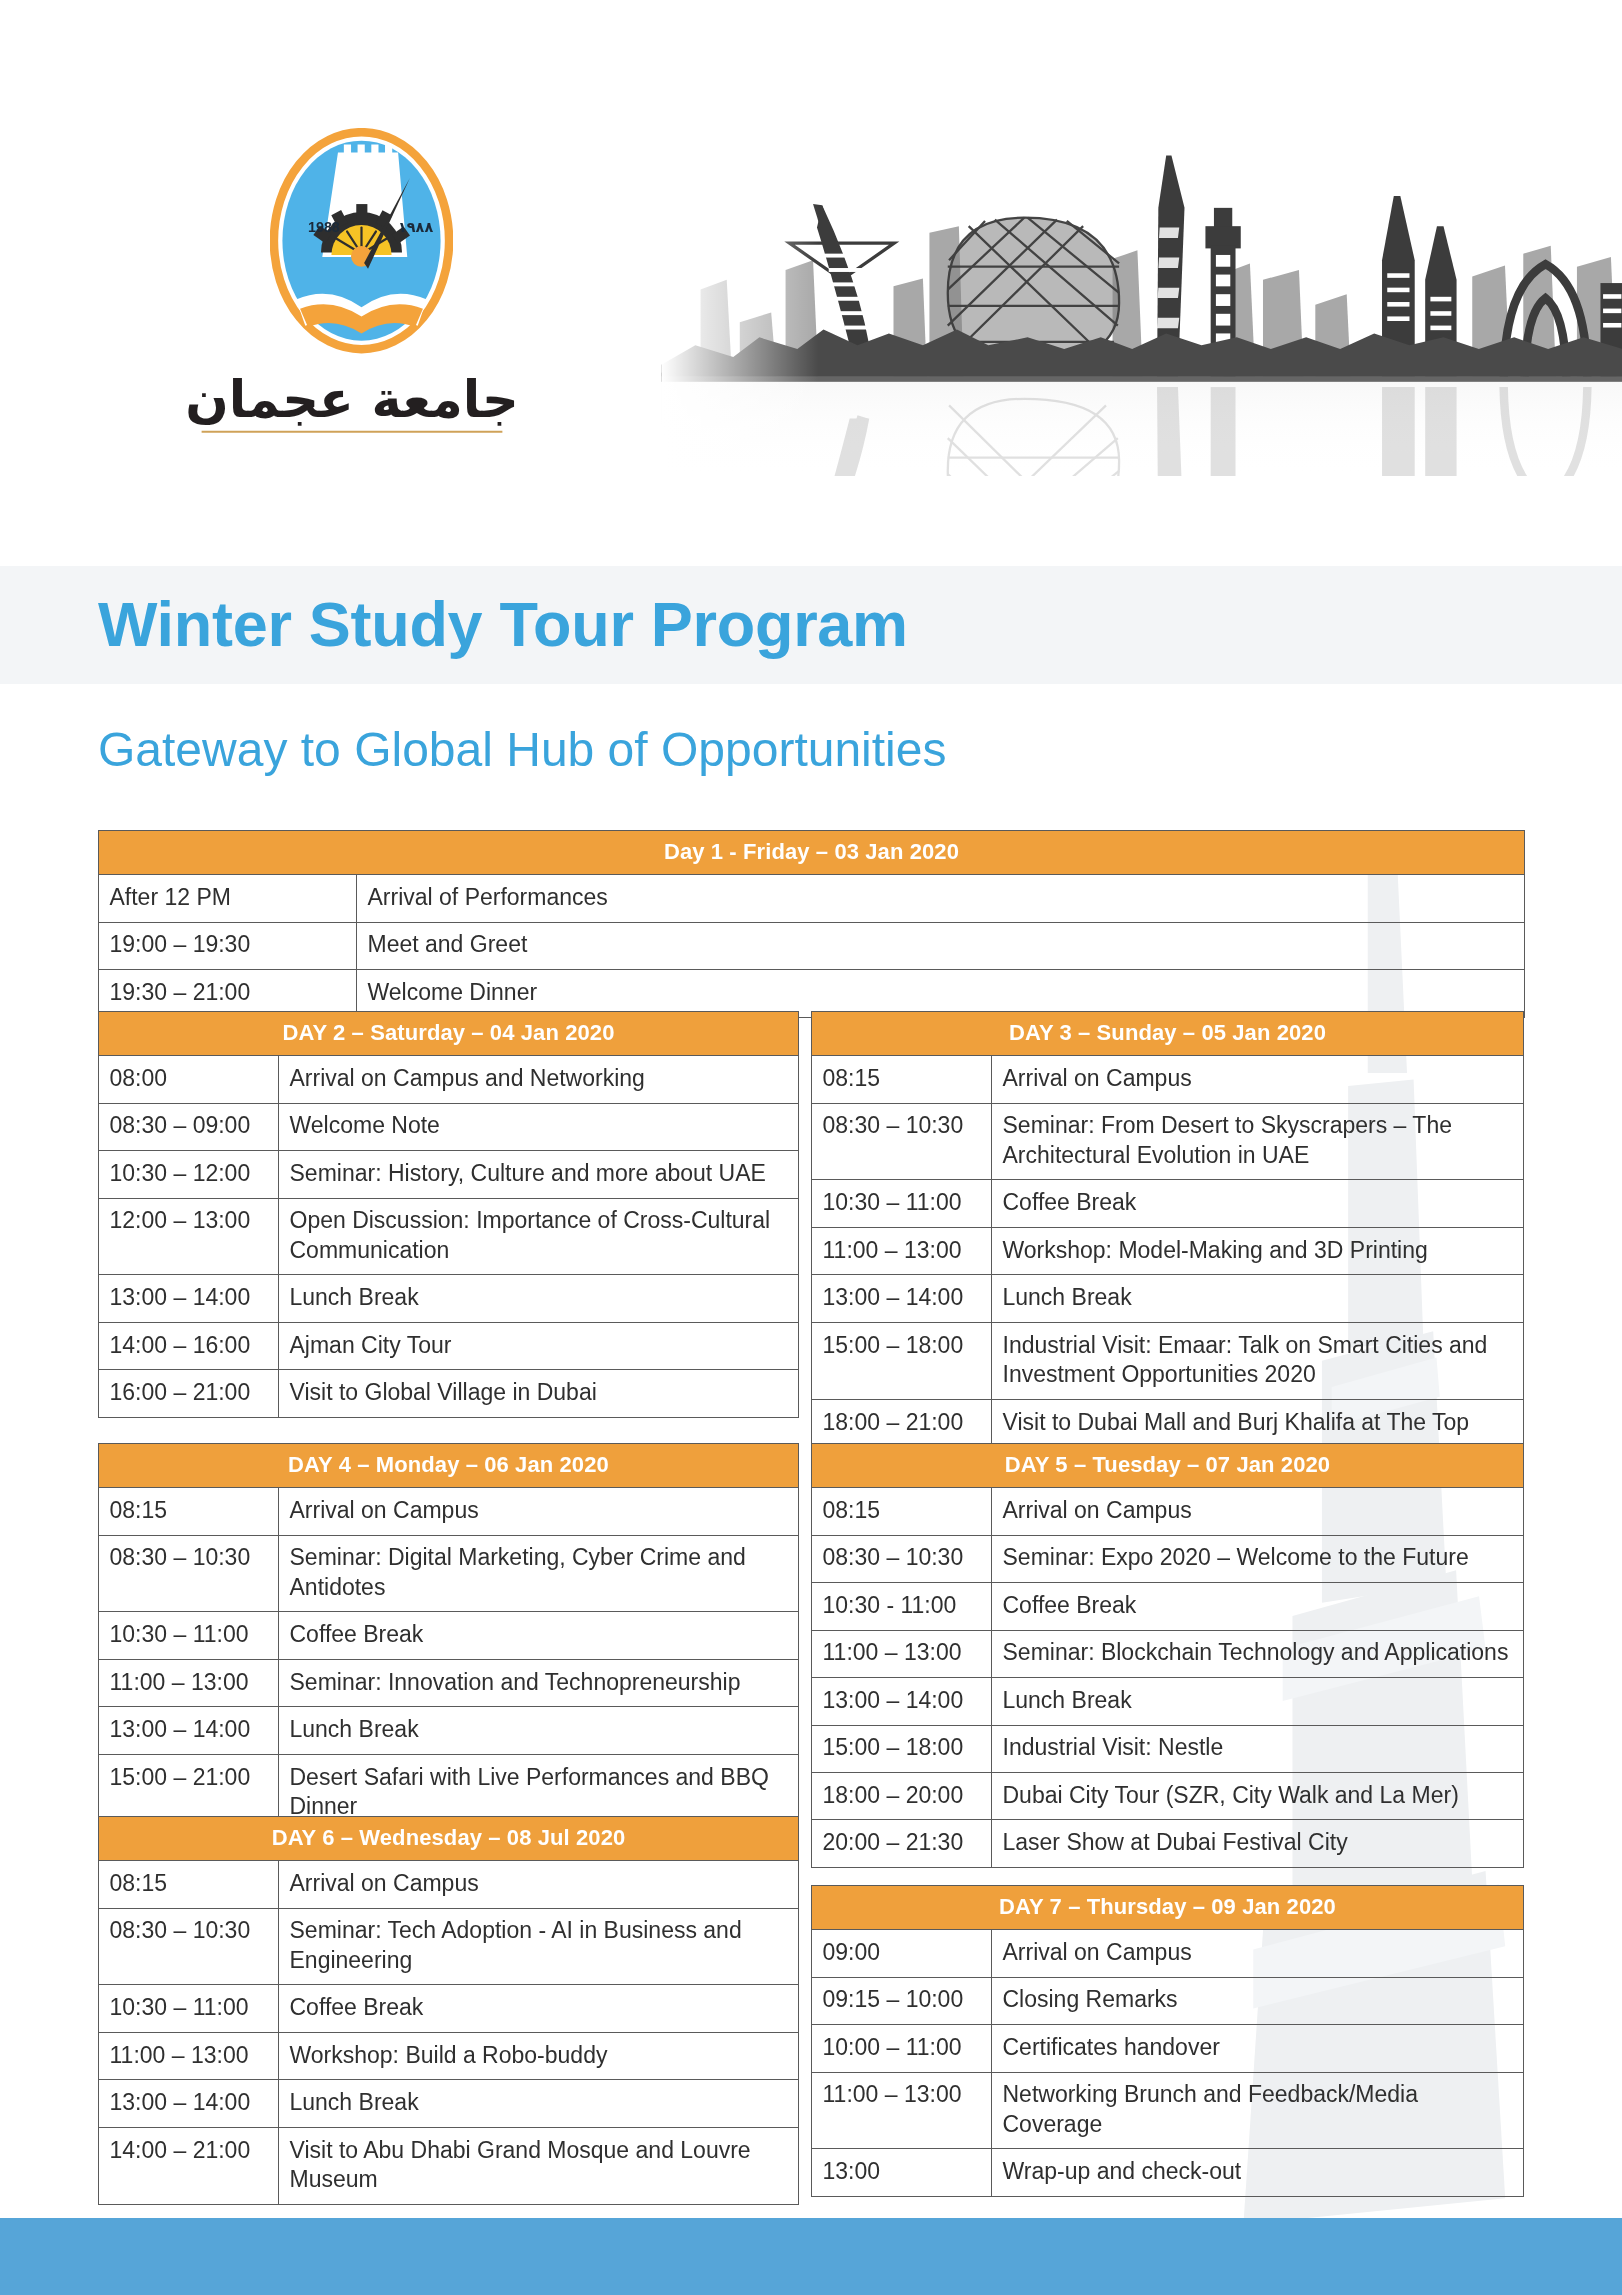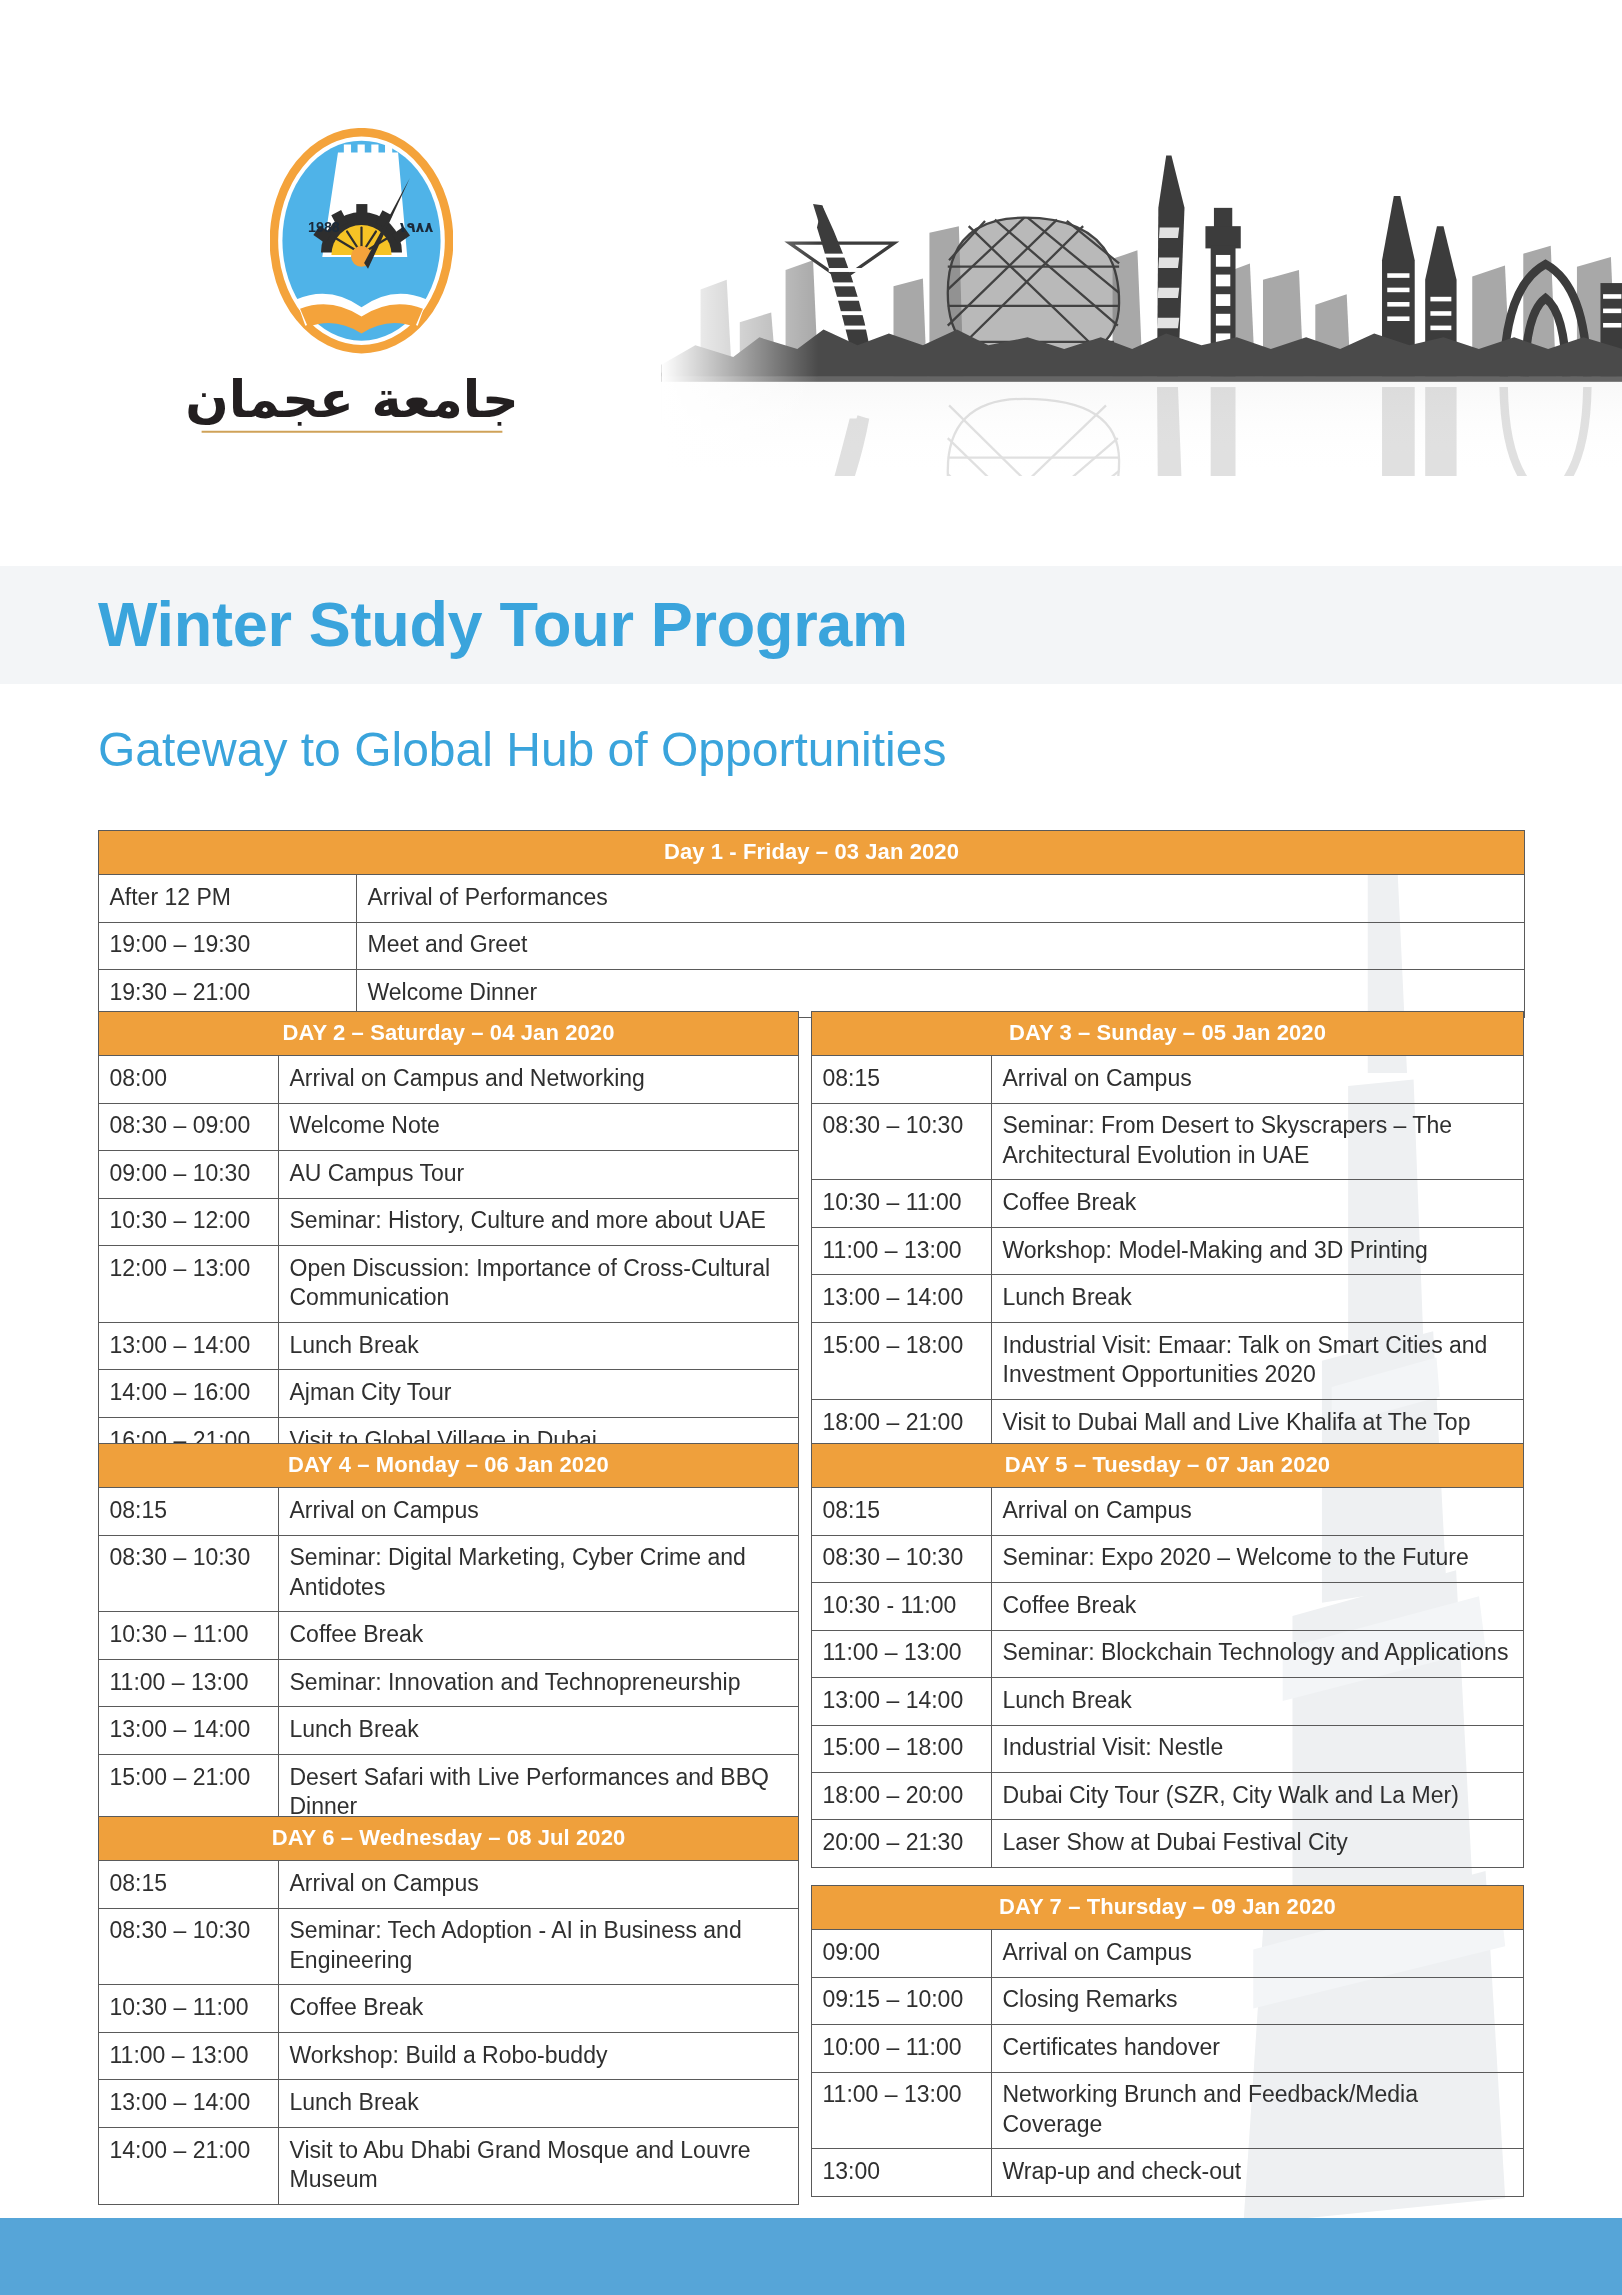--- a/index.html
+++ b/index.html
@@ -331,24 +331,20 @@
       <tbody>
         <tr>
             <td class="t">08:00</td>
             <td>Arrival on Campus and Networking</td>
           </tr>
         <tr>
             <td class="t">08:30 – 09:00</td>
             <td>Welcome Note</td>
           </tr>
         <tr>
-            <td class="t">09:00 – 10:30</td>
-            <td>AU Campus Tour</td>
-          </tr>
-        <tr>
             <td class="t">10:30 – 12:00</td>
             <td>Seminar: History, Culture and more about UAE</td>
           </tr>
         <tr>
             <td class="t">12:00 – 13:00</td>
             <td>Open Discussion: Importance of Cross-Cultural Communication</td>
           </tr>
         <tr>
             <td class="t">13:00 – 14:00</td>
             <td>Lunch Break</td>
@@ -476,21 +472,21 @@
         <tr>
             <td class="t">13:00 – 14:00</td>
             <td>Lunch Break</td>
           </tr>
         <tr>
             <td class="t">15:00 – 18:00</td>
             <td>Industrial Visit: Emaar: Talk on Smart Cities and Investment Opportunities 2020</td>
           </tr>
         <tr>
             <td class="t">18:00 – 21:00</td>
-            <td>Visit to Dubai Mall and Live Khalifa at The Top</td>
+            <td>Visit to Dubai Mall and Burj Khalifa at The Top</td>
           </tr>
       </tbody>
     </table>
   </div>
 
   <div class="col-right tbl-day5">
     <table class="day">
       <colgroup>
           <col class="c1">
           <col>

